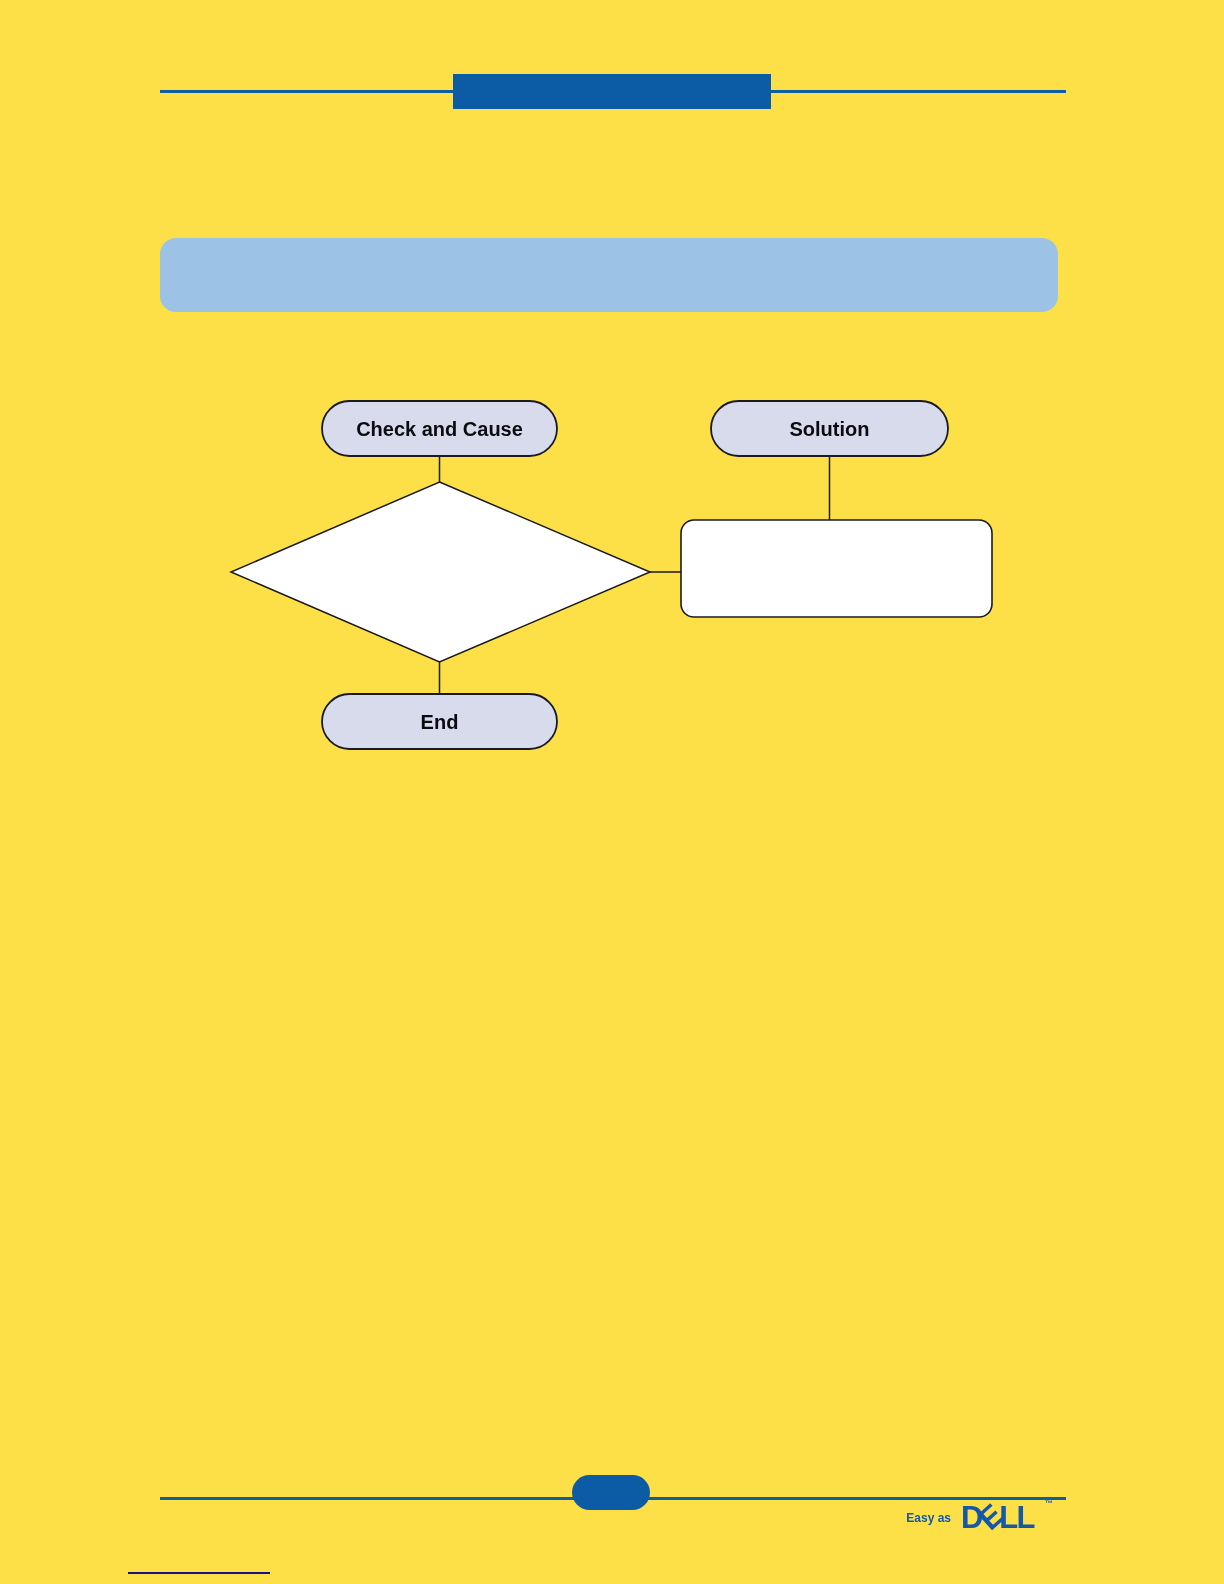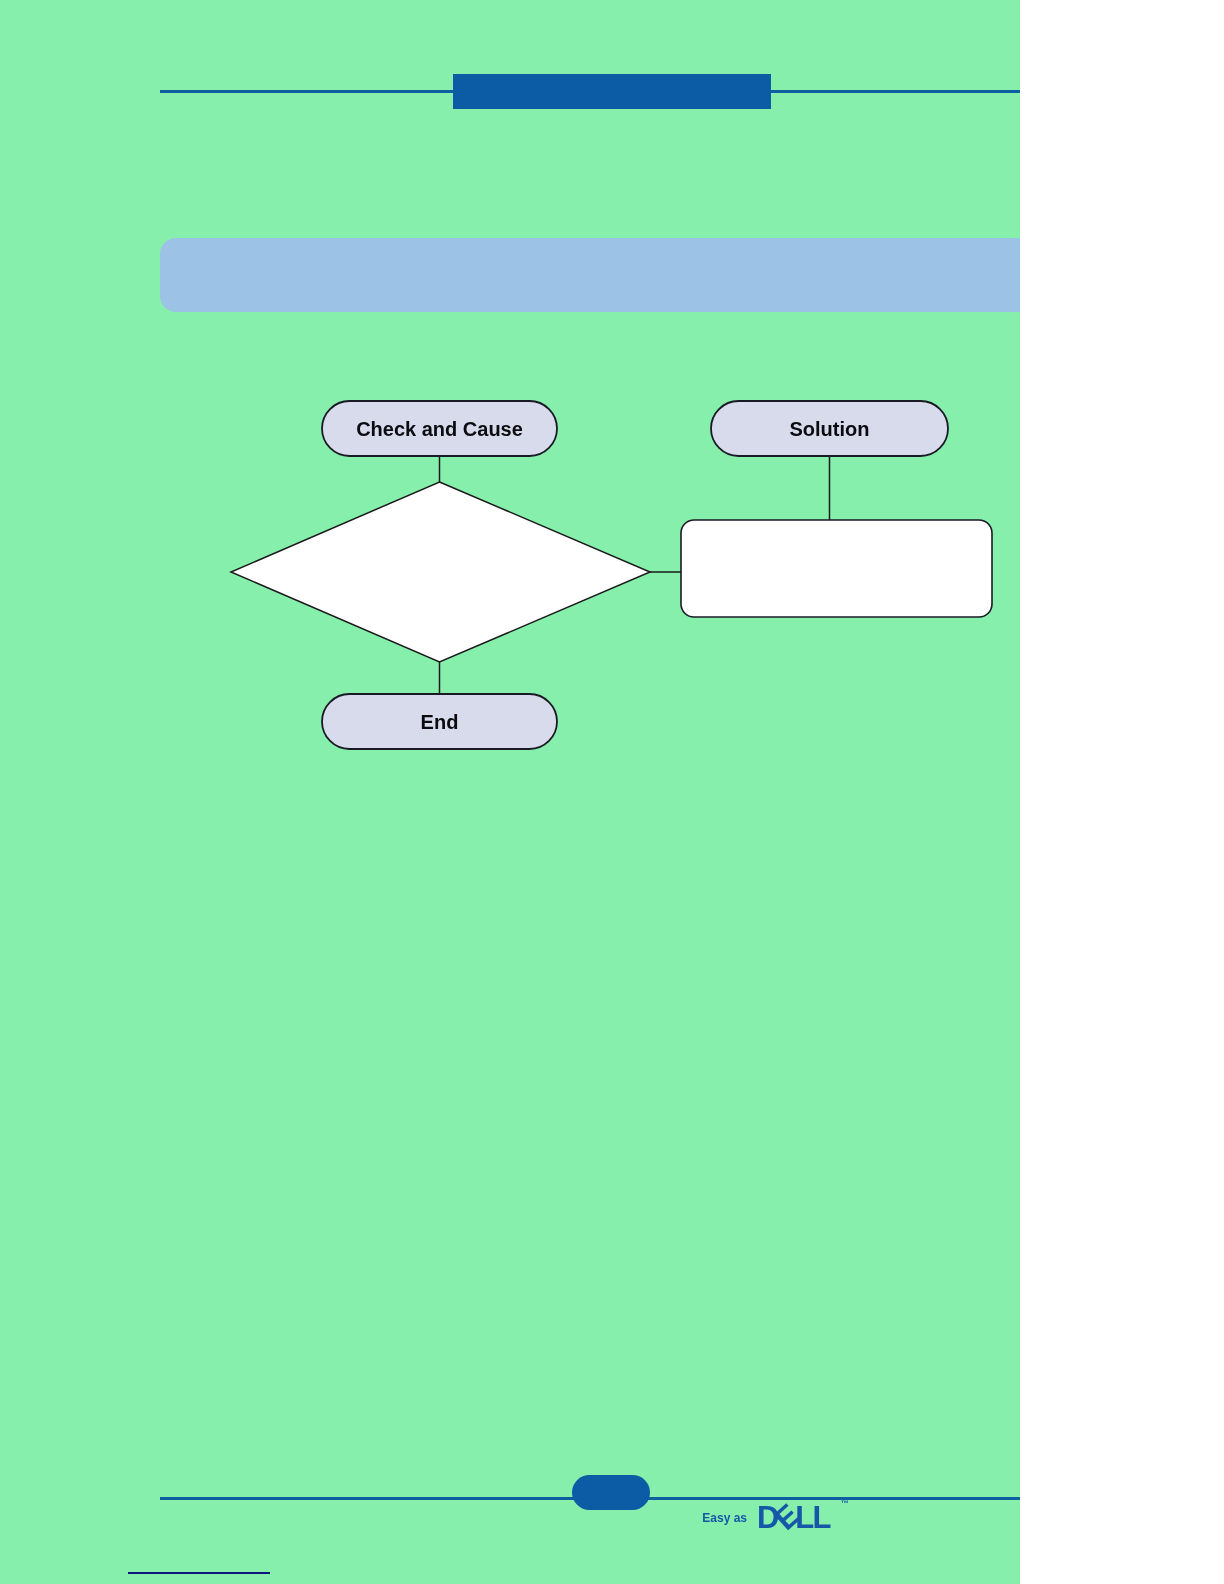--- a/index.html
+++ b/index.html
@@ -1,20 +1,20 @@
 <!DOCTYPE html>
 <html><head>
 <meta charset="utf-8">
 <style>
   html, body { margin: 0; padding: 0; background: #ffffff; }
   .page {
     position: relative;
-    width: 1020px;
+    width: 1224px;
     height: 1584px;
-    background: #86efac;
+    background: #fde047;
     font-family: "Liberation Sans", sans-serif;
     overflow: hidden;
   }
 
   
   .header-rule {
     position: absolute;
     left: 160px; top: 90px;
     width: 906px; height: 3px;
     background: #0E5F9F;

